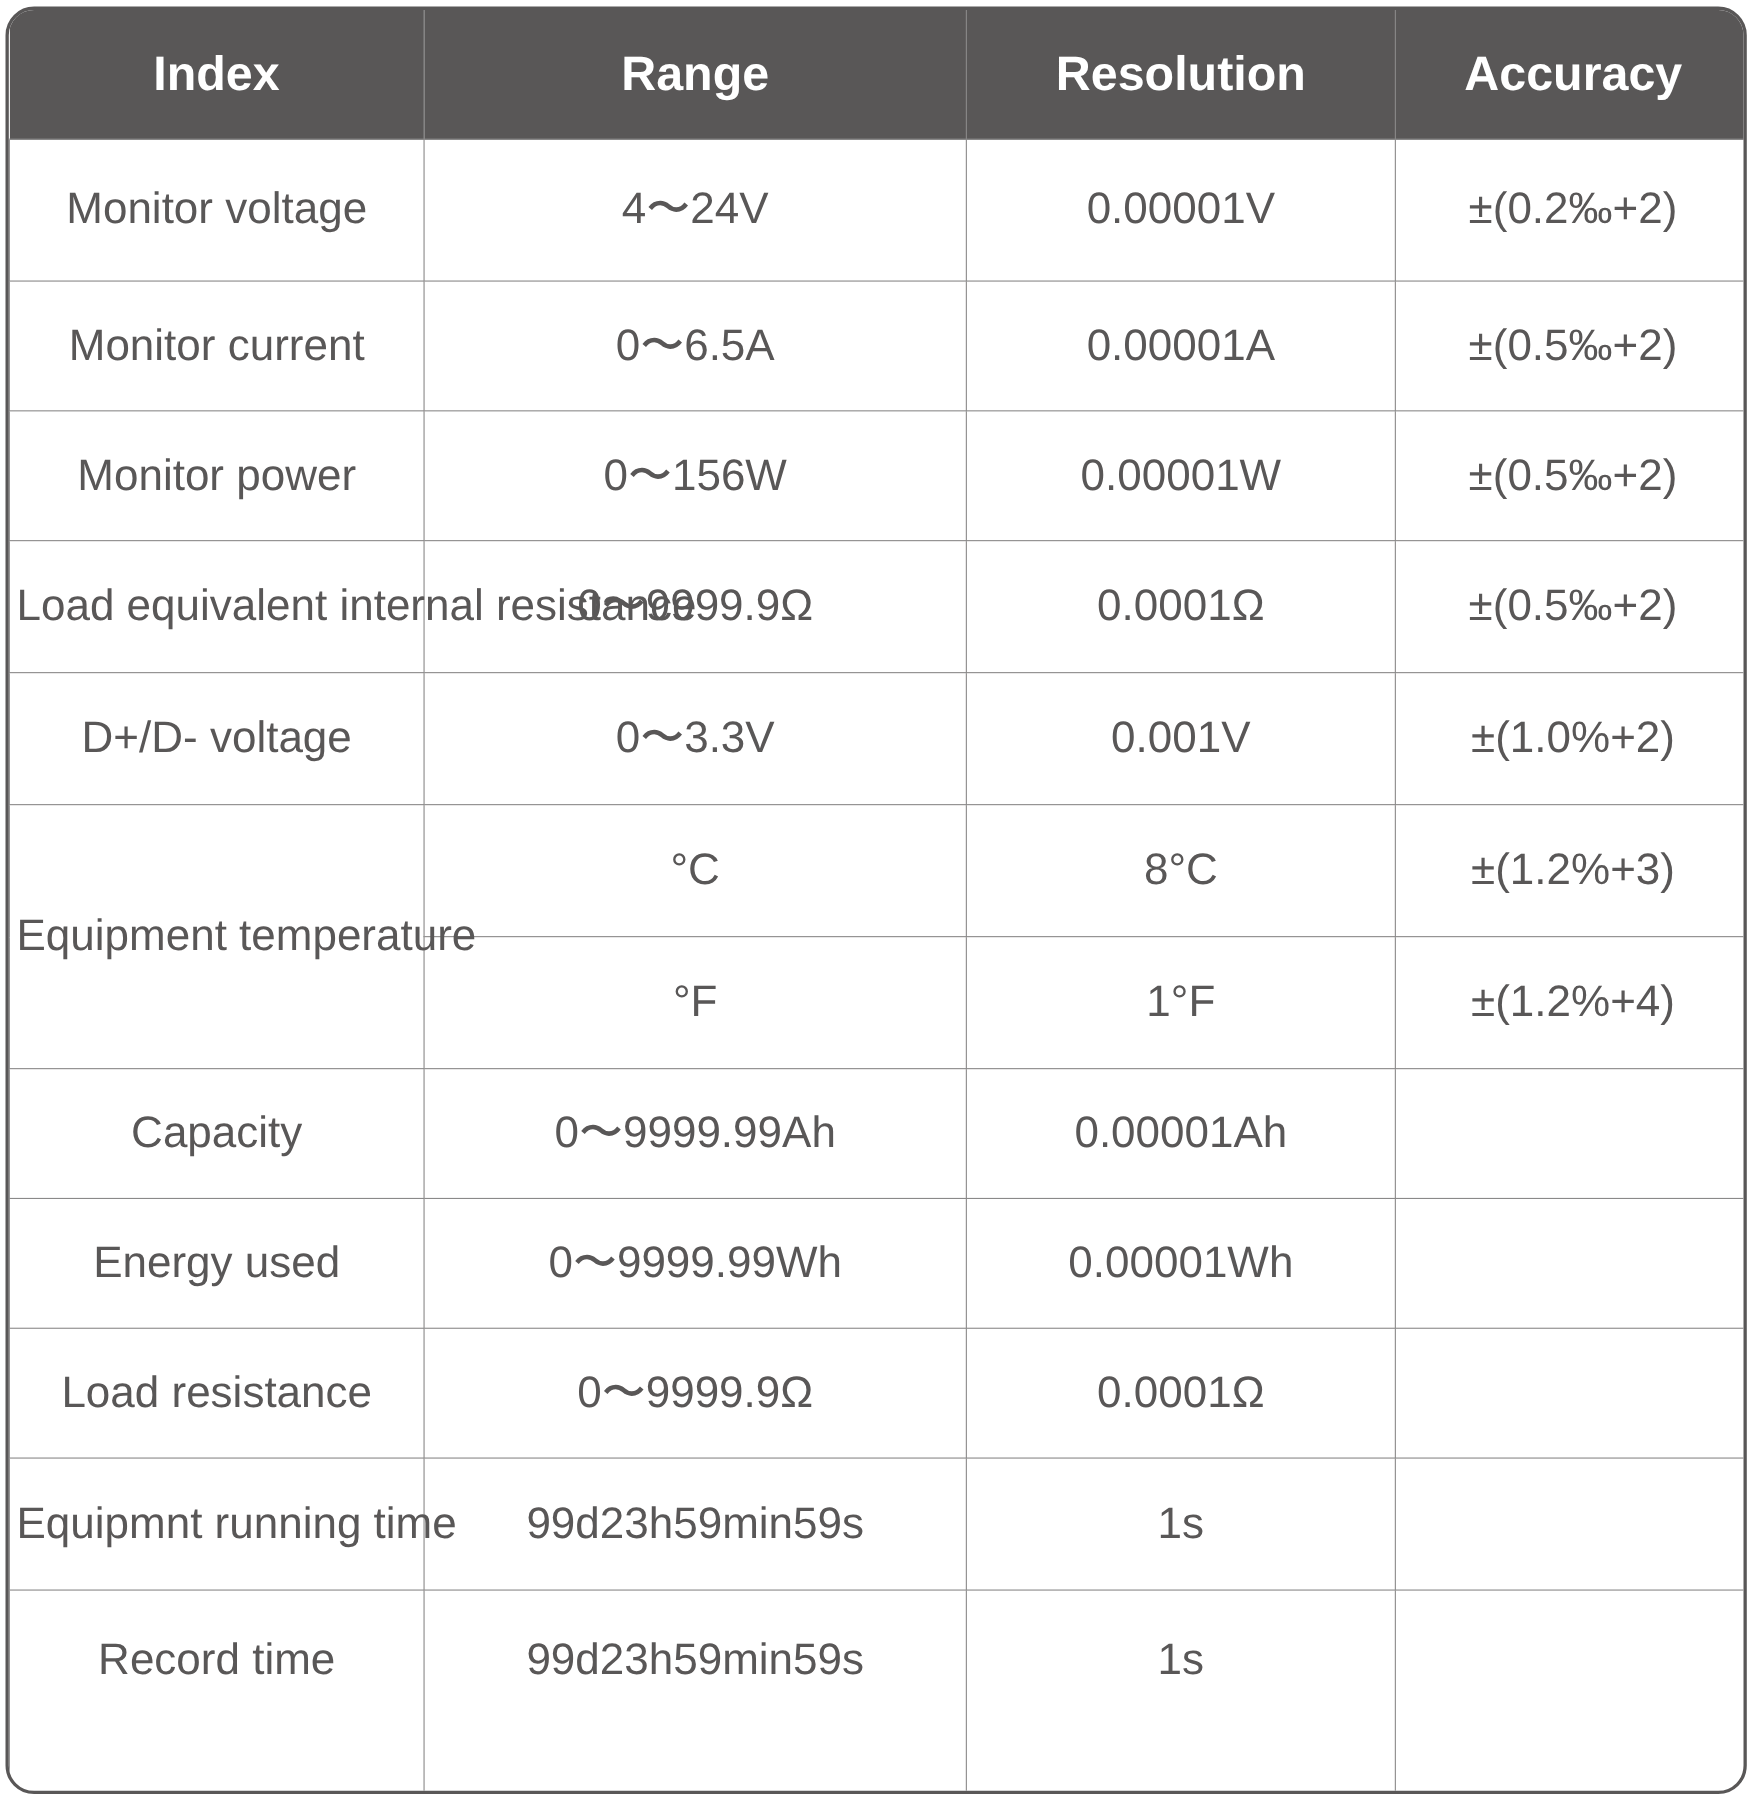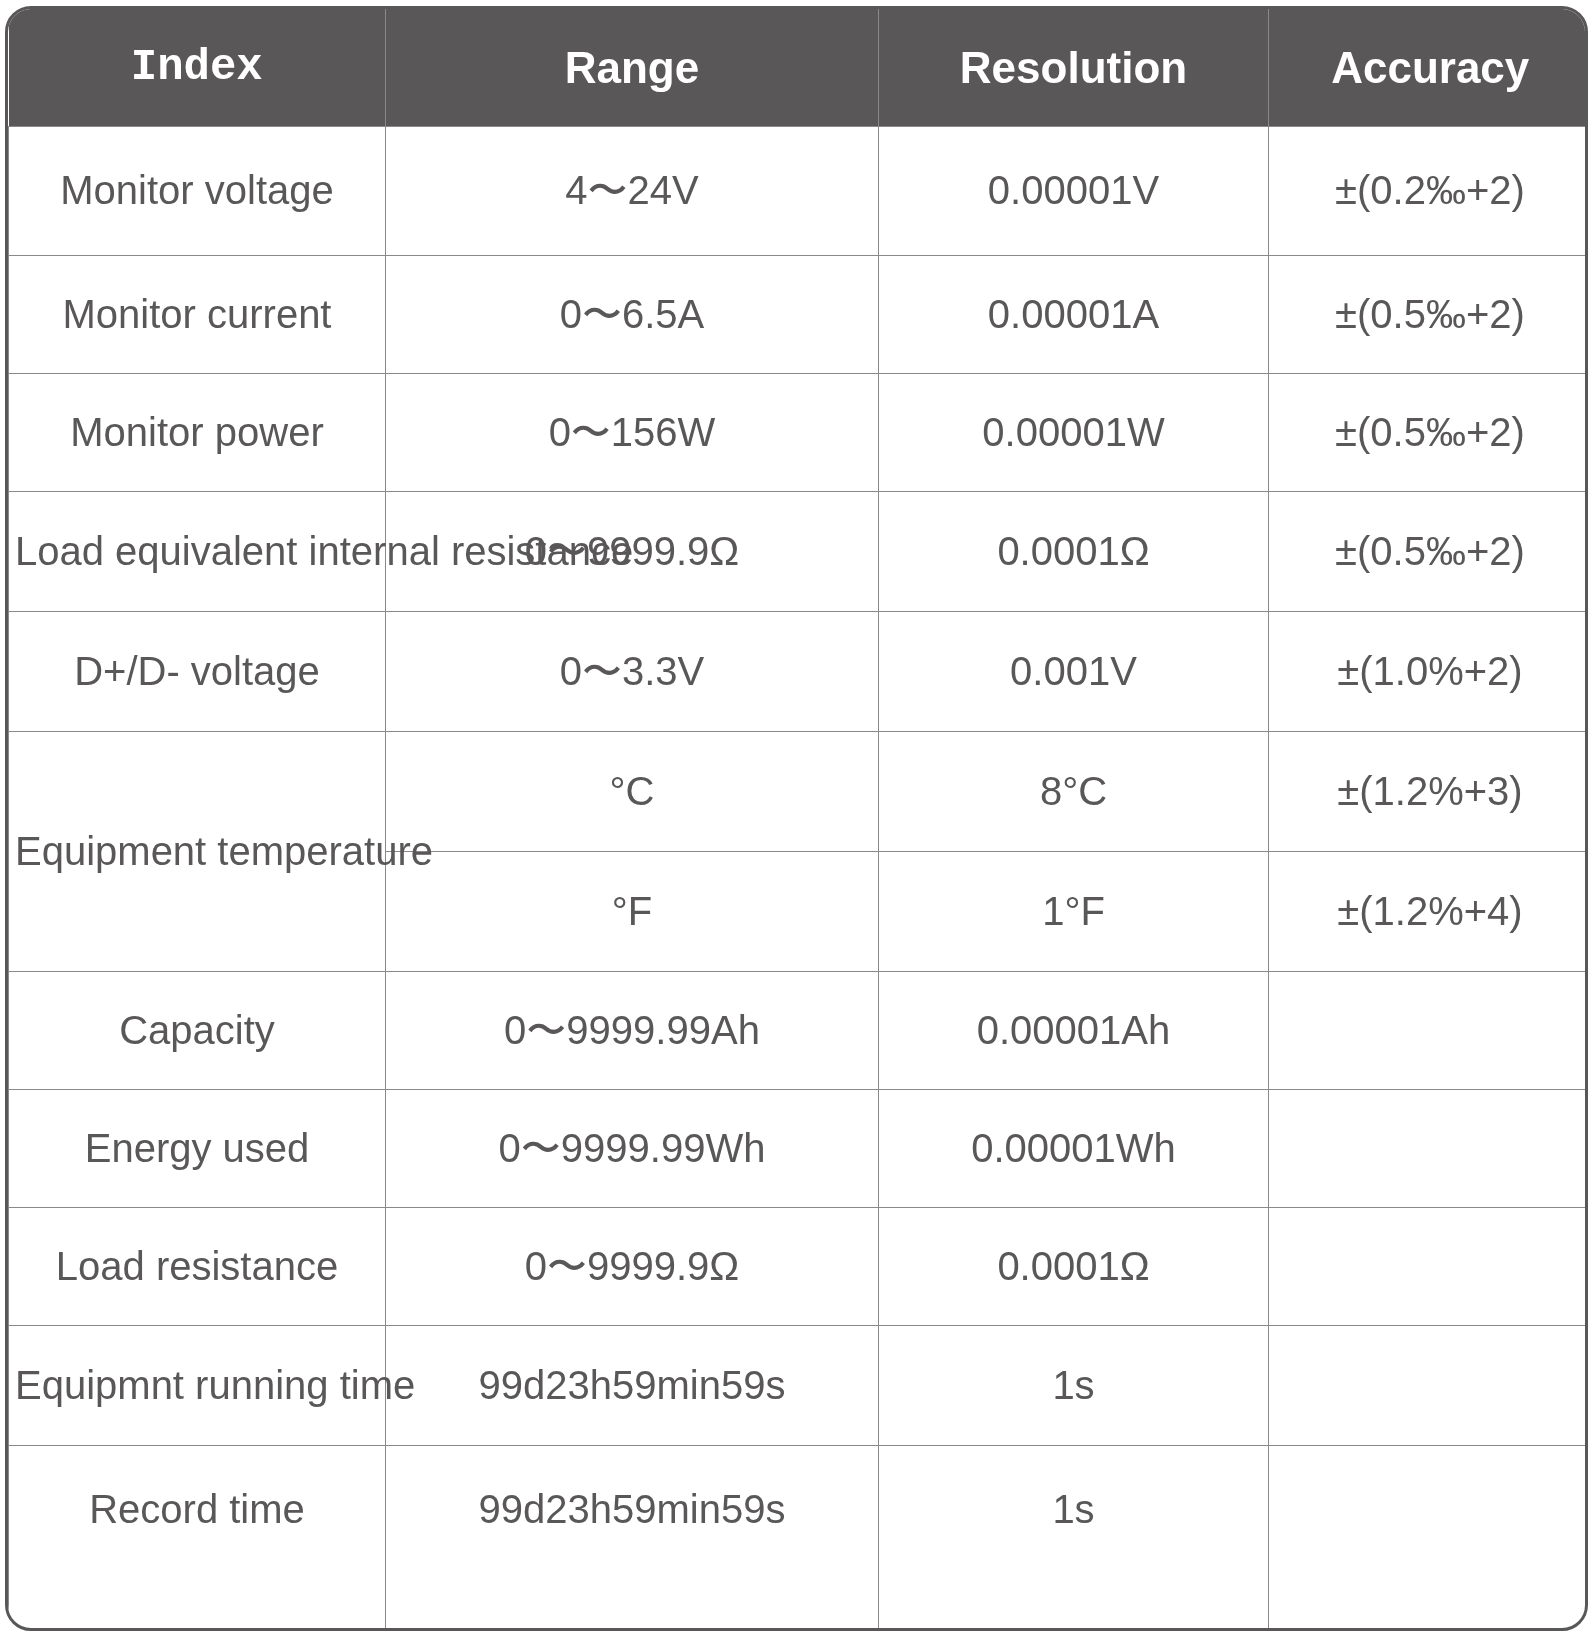--- a/index.html
+++ b/index.html
@@ -48,21 +48,21 @@
 
   table.spec-table thead th {
     background: #595757;
     color: #ffffff;
     font-weight: bold;
     font-size: 44px;
     border-color: #8a8989;
     height: 117px;
     padding: 0;
   }
-  table.spec-table thead th:first-child { border-left: none; font-family: Liberation Mono, monospace; }
+  table.spec-table thead th:first-child { border-left: none; }
   table.spec-table thead th:last-child  { border-right: none; }
   table.spec-table thead th             { border-top: none; }
 
   
   col.c-index { width: 377px; }
   col.c-range { width: 493px; }
   col.c-res   { width: 390px; }
   col.c-acc   { width: 323px; }
 
   

